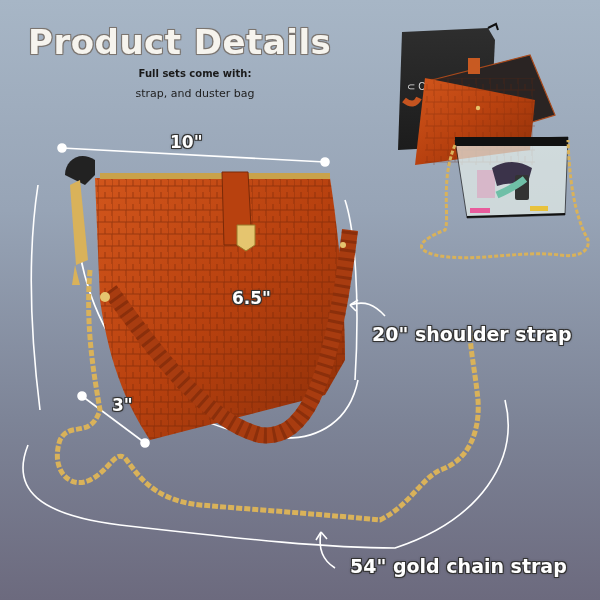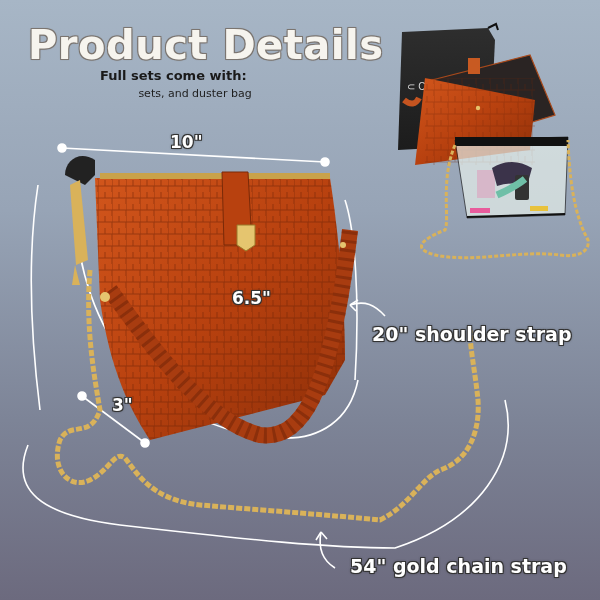--- a/index.html
+++ b/index.html
@@ -1,20 +1,20 @@
 <!DOCTYPE html>
 <html><head>
 <meta charset="utf-8">
 <style>
   html,body{margin:0;padding:0;}
   body{width:600px;height:600px;overflow:hidden;font-family:"DejaVu Sans","Liberation Sans",sans-serif;}
   .canvas{position:relative;width:600px;height:600px;background:linear-gradient(180deg,#a7b6c6 0%,#97a4b6 35%,#7d8497 70%,#6c6a7e 100%);overflow:hidden;}
-  .title{position:absolute;left:28px;top:22px;font-size:40px;font-weight:bold;color:#f6f4ee;letter-spacing:0.5px;
+  .title{position:absolute;left:28px;top:22px;font-size:34px;font-weight:bold;color:#f6f4ee;letter-spacing:0.5px;
     text-shadow:-1px -1px 0 #7b7570,1px -1px 0 #7b7570,-1px 1px 0 #7b7570,1px 1px 0 #7b7570,0 0 2px #6a6560;}
-  .subtitle{position:absolute;left:100px;top:68px;width:190px;font-size:13px;font-weight:bold;color:#1a1a1a;}
+  .subtitle{position:absolute;left:100px;top:68px;width:190px;text-align:center;font-size:10px;font-weight:bold;color:#1a1a1a;}
   .desc{position:absolute;left:60px;top:85px;width:270px;text-align:center;font-size:11px;line-height:17px;color:#1e1e1e;}
   .label{position:absolute;font-weight:bold;color:#fff;white-space:nowrap;
     text-shadow:-1px -1px 0 #333,1px -1px 0 #333,-1px 1px 0 #333,1px 1px 0 #333,0 0 3px #222;}
   .dim-w{left:170px;top:132px;font-size:17px;}
   .dim-h{left:232px;top:288px;font-size:17px;}
   .dim-d{left:112px;top:395px;font-size:17px;}
   .strap-label{left:372px;top:323px;font-size:19px;}
   .chain-label{left:350px;top:555px;font-size:19px;}
   svg{position:absolute;left:0;top:0;}
 </style>
@@ -106,21 +106,21 @@
       <circle cx="343" cy="245" r="3" fill="#e5c56f"></circle>
 
       <path d="M70 185 L80 180 L88 260 L76 265 Z" fill="#d9b25a"></path>
       <path d="M75 265 l5 20 l-8 0 z" fill="#d9b25a"></path>
     </g>
   </svg>
 
   <div class="title">Product Details</div>
   <div class="subtitle">Full sets come with:</div>
   <div class="desc">
-    <div>sets, and duster bag</div>
+    <div>strap, and duster bag</div>
   </div>
 
   <div class="label dim-w">10"</div>
   <div class="label dim-h">6.5"</div>
   <div class="label dim-d">3"</div>
   <div class="label strap-label">20" shoulder strap</div>
   <div class="label chain-label">54" gold chain strap</div>
 </div>
 
 </body></html>

